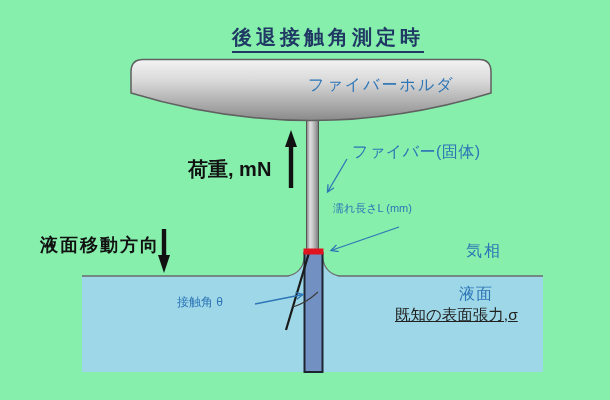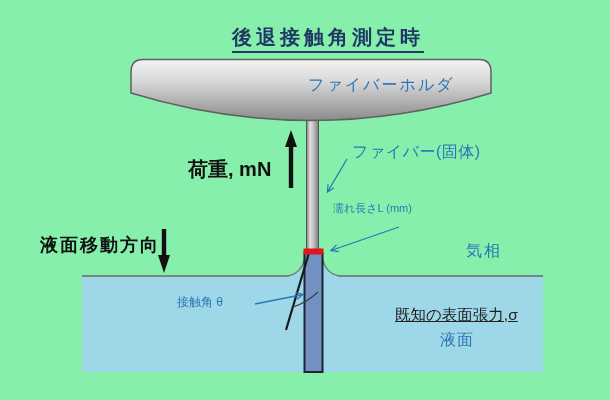--- a/index.html
+++ b/index.html
@@ -15,21 +15,21 @@
     left:232px;top:26px;font-size:20px;font-weight:600;letter-spacing:4px;
     color:var(--title_navy);border-bottom:2px solid var(--title_navy);
     padding-bottom:2px;
   }
   #holder-label{left:308px;top:76px;font-size:16px;letter-spacing:2px;}
   #load-label{left:188px;top:158px;font-size:20px;font-weight:bold;}
   #fiber-label{left:352px;top:143px;font-size:16px;letter-spacing:0.5px;}
   #wetlen-label{left:333px;top:202px;font-size:11px;}
   #direction-label{left:40px;top:235px;font-size:18px;font-weight:bold;letter-spacing:2px;}
   #gas-label{left:458px;top:242px;font-size:16px;letter-spacing:2px;margin-left:8px;}
-  #liqsurf-label{left:440px;top:285px;font-size:16px;letter-spacing:1px;margin-top:46px;}
+  #liqsurf-label{left:459px;top:285px;font-size:16px;letter-spacing:1px;}
   #tension-label{left:395px;top:306px;font-size:15.5px;color:#222;text-decoration:underline;}
   #angle-label{left:177px;top:296px;font-size:12px;}
 </style>
 </head>
 <body>
 
 <div id="stage">
 
   <svg id="diagram-svg" width="610" height="400" viewBox="0 0 610 400">
     <defs>

